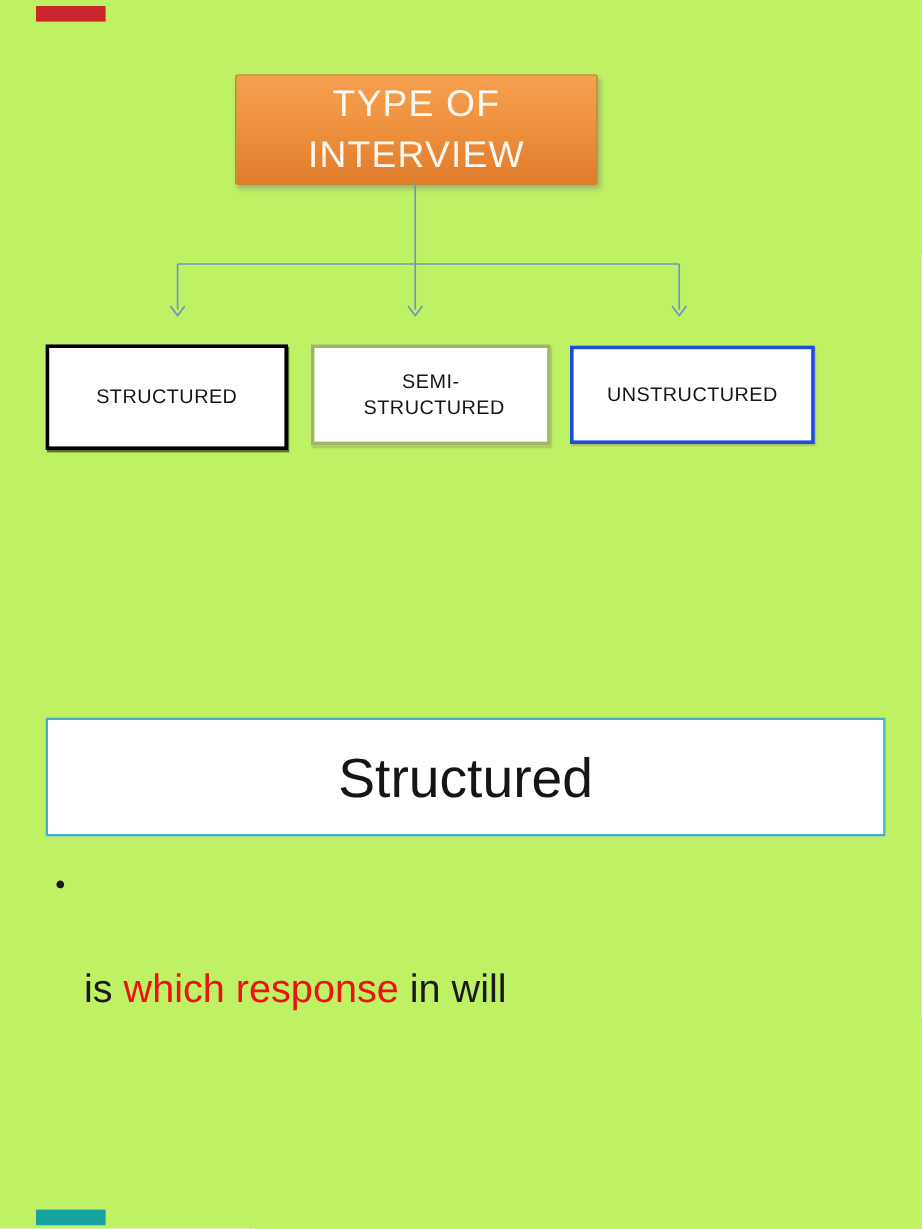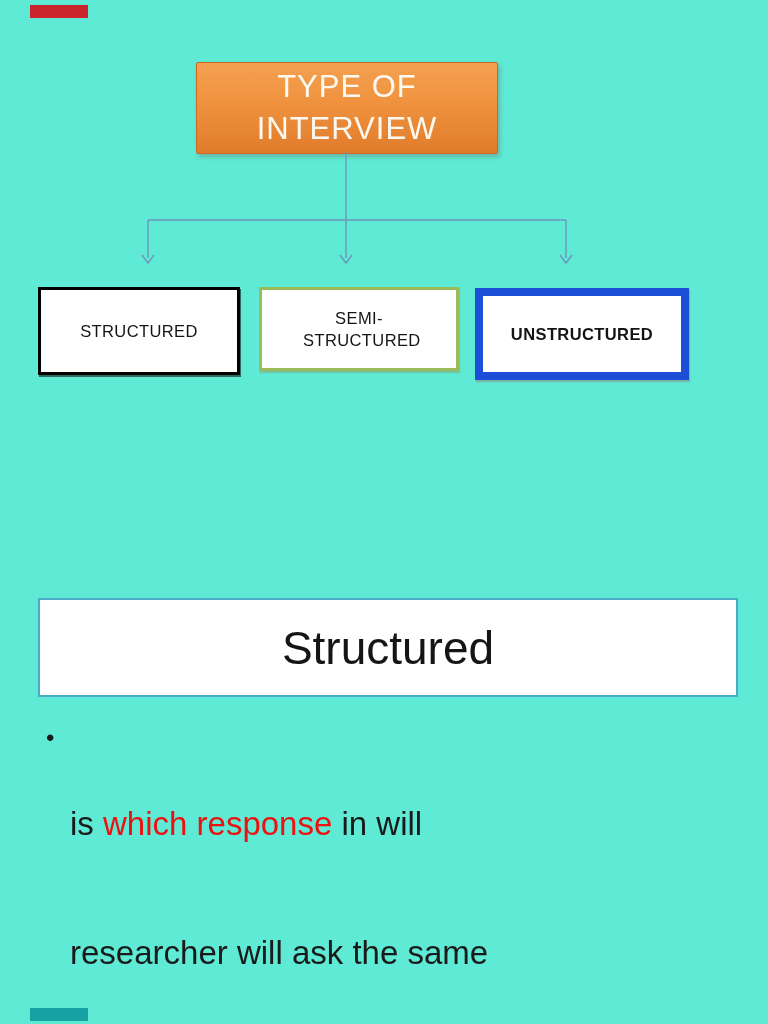--- a/index.html
+++ b/index.html
@@ -1,17 +1,17 @@
 <!DOCTYPE html>
 <html><head>
 <meta charset="utf-8">
 <style>
   html,body{margin:0;padding:0;background:#ffffff;}
   .canvas{
-    position:relative;width:768px;height:1024px;background:#5eead4;overflow:hidden;
+    position:relative;width:768px;height:1024px;background:#bef264;overflow:hidden;
     font-family:"Liberation Sans","DejaVu Sans",sans-serif;color:#1a1a1a;
   }
   
   .marker{position:absolute;left:30px;width:58px;height:13px;}
   .marker.top{top:5px;background:#c9252b;}
   .marker.bottom{top:1008px;background:#16a2a2;}
   
   .header-box{
     position:absolute;left:196px;top:62px;width:300px;height:90px;
     background:linear-gradient(180deg,#f4a050 0%,#ef923f 45%,#e07c2c 100%);
@@ -25,21 +25,21 @@
   
   .connector{position:absolute;left:140px;top:150px;width:440px;height:125px;}
   
   .node{
     position:absolute;display:flex;align-items:center;justify-content:center;text-align:center;
     background:#ffffff;font-size:16.5px;letter-spacing:0.4px;color:#141414;
   }
   .node.structured{left:38px;top:287px;width:196px;height:82px;border:3px solid #000000;box-shadow:1px 2px 0 rgba(0,0,0,0.55);}
   .node.semi{left:259px;top:287px;width:194px;height:78px;border:3px solid #9bbb59;box-shadow:1px 2px 1px rgba(140,150,110,0.45);}
   .node.semi .node-label{max-width:112px;line-height:22px;}
-  .node.unstructured{left:475px;top:288px;width:198px;height:76px;border:8px solid #1d4ed8;box-shadow:1px 2px 1px rgba(160,110,110,0.4);font-weight:bold;}
+  .node.unstructured{left:475px;top:288px;width:198px;height:76px;border:3px solid #1d4ed8;box-shadow:1px 2px 1px rgba(160,110,110,0.4);}
   
   .section-box{
     position:absolute;left:38px;top:598px;width:696px;height:95px;background:#ffffff;
     border:2px solid #4bacc6;display:flex;align-items:center;justify-content:center;
   }
   .section-box .section-title{font-size:46px;color:#151515;font-weight:400;}
   
   .bullets{position:absolute;left:38px;top:716px;width:700px;}
   .bullet{display:flex;align-items:flex-start;margin:0 0 5px 0;}
   .bullet .dot{width:32px;flex:0 0 32px;font-size:24px;line-height:43px;color:#1a1a1a;text-align:left;padding-left:8px;box-sizing:border-box;}
@@ -83,21 +83,20 @@
   <div class="section-box">
     <span class="section-title">Structured</span>
   </div>
 
   <div class="bullets">
 
     <div class="bullet">
       <span class="dot">•</span>
       <div class="text">
         <div><span>is </span><span class="hl">which response</span><span> in will</span></div>
-        <div>researcher will ask the same</div>
         
         
       </div>
     </div>
 
   </div>
 
   <div class="marker bottom"></div>
 
 </div>

